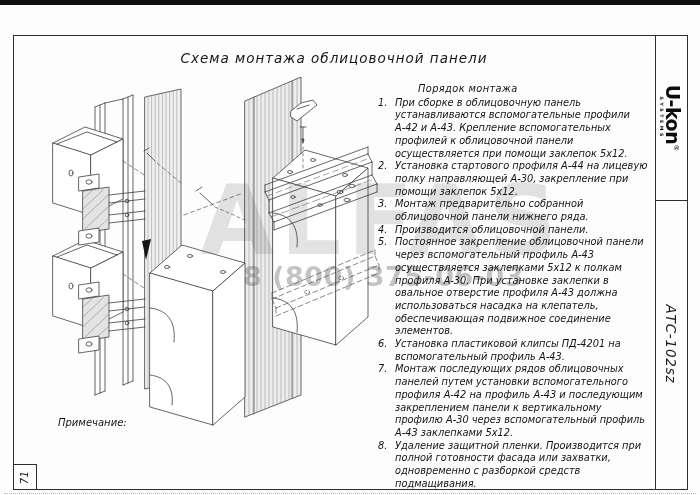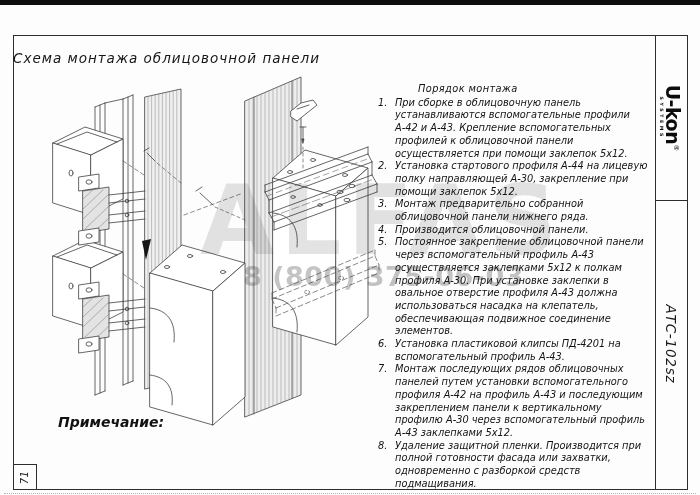--- a/index.html
+++ b/index.html
@@ -20,21 +20,21 @@
   .pagenum-box{
     position:absolute;left:13px;top:464px;width:23px;height:24.6px;
     border-top:1.4px solid #2d2d2d;border-right:1.4px solid #2d2d2d;
     display:flex;align-items:center;justify-content:center;
   }
   .pagenum-box .pn{
     transform:rotate(-90deg);
     font-style:italic;font-size:10px;color:#222;letter-spacing:.5px;
   }
   .title{
-    position:absolute;left:13px;top:50px;width:642px;
+    position:absolute;left:13px;top:50px;width:642px;text-align:center;
     font-style:italic;font-size:13.5px;letter-spacing:1px;color:#161616;
     font-weight:500;white-space:nowrap;
   }
   
   .wm-brand{
     position:absolute;left:183px;top:173px;z-index:2;
     font-size:96px;font-weight:700;letter-spacing:6px;line-height:1;
     color:rgba(40,40,40,0.13);pointer-events:none;white-space:nowrap;padding-left:17px;
   }
   .wm-phone{
@@ -47,21 +47,21 @@
     position:absolute;left:378px;top:83px;width:273px;z-index:3;
     font-style:italic;font-size:9.8px;line-height:12.7px;color:#121212;
   }
   .instr .heading{margin-left:40px;margin-bottom:1px;letter-spacing:.4px;}
   .instr .item{display:flex;}
   .instr .num{flex:none;width:17px;}
   .instr .txt{flex:1;}
   
   .note{
     position:absolute;left:42px;top:416px;width:335px;z-index:3;
-    font-style:italic;font-size:14px;line-height:13.5px;color:#121212;font-weight:bold;
+    font-style:italic;font-size:10px;line-height:13.5px;color:#121212;
   }
   .note .nh{margin-left:16px;}
   
   .logo-wrap{
     position:absolute;left:655px;top:40px;width:33px;height:156px;
     display:flex;align-items:center;justify-content:center;z-index:3;
   }
   .logo-rot{
     transform:rotate(90deg);width:120px;text-align:center;color:#0c0c0c;
   }

